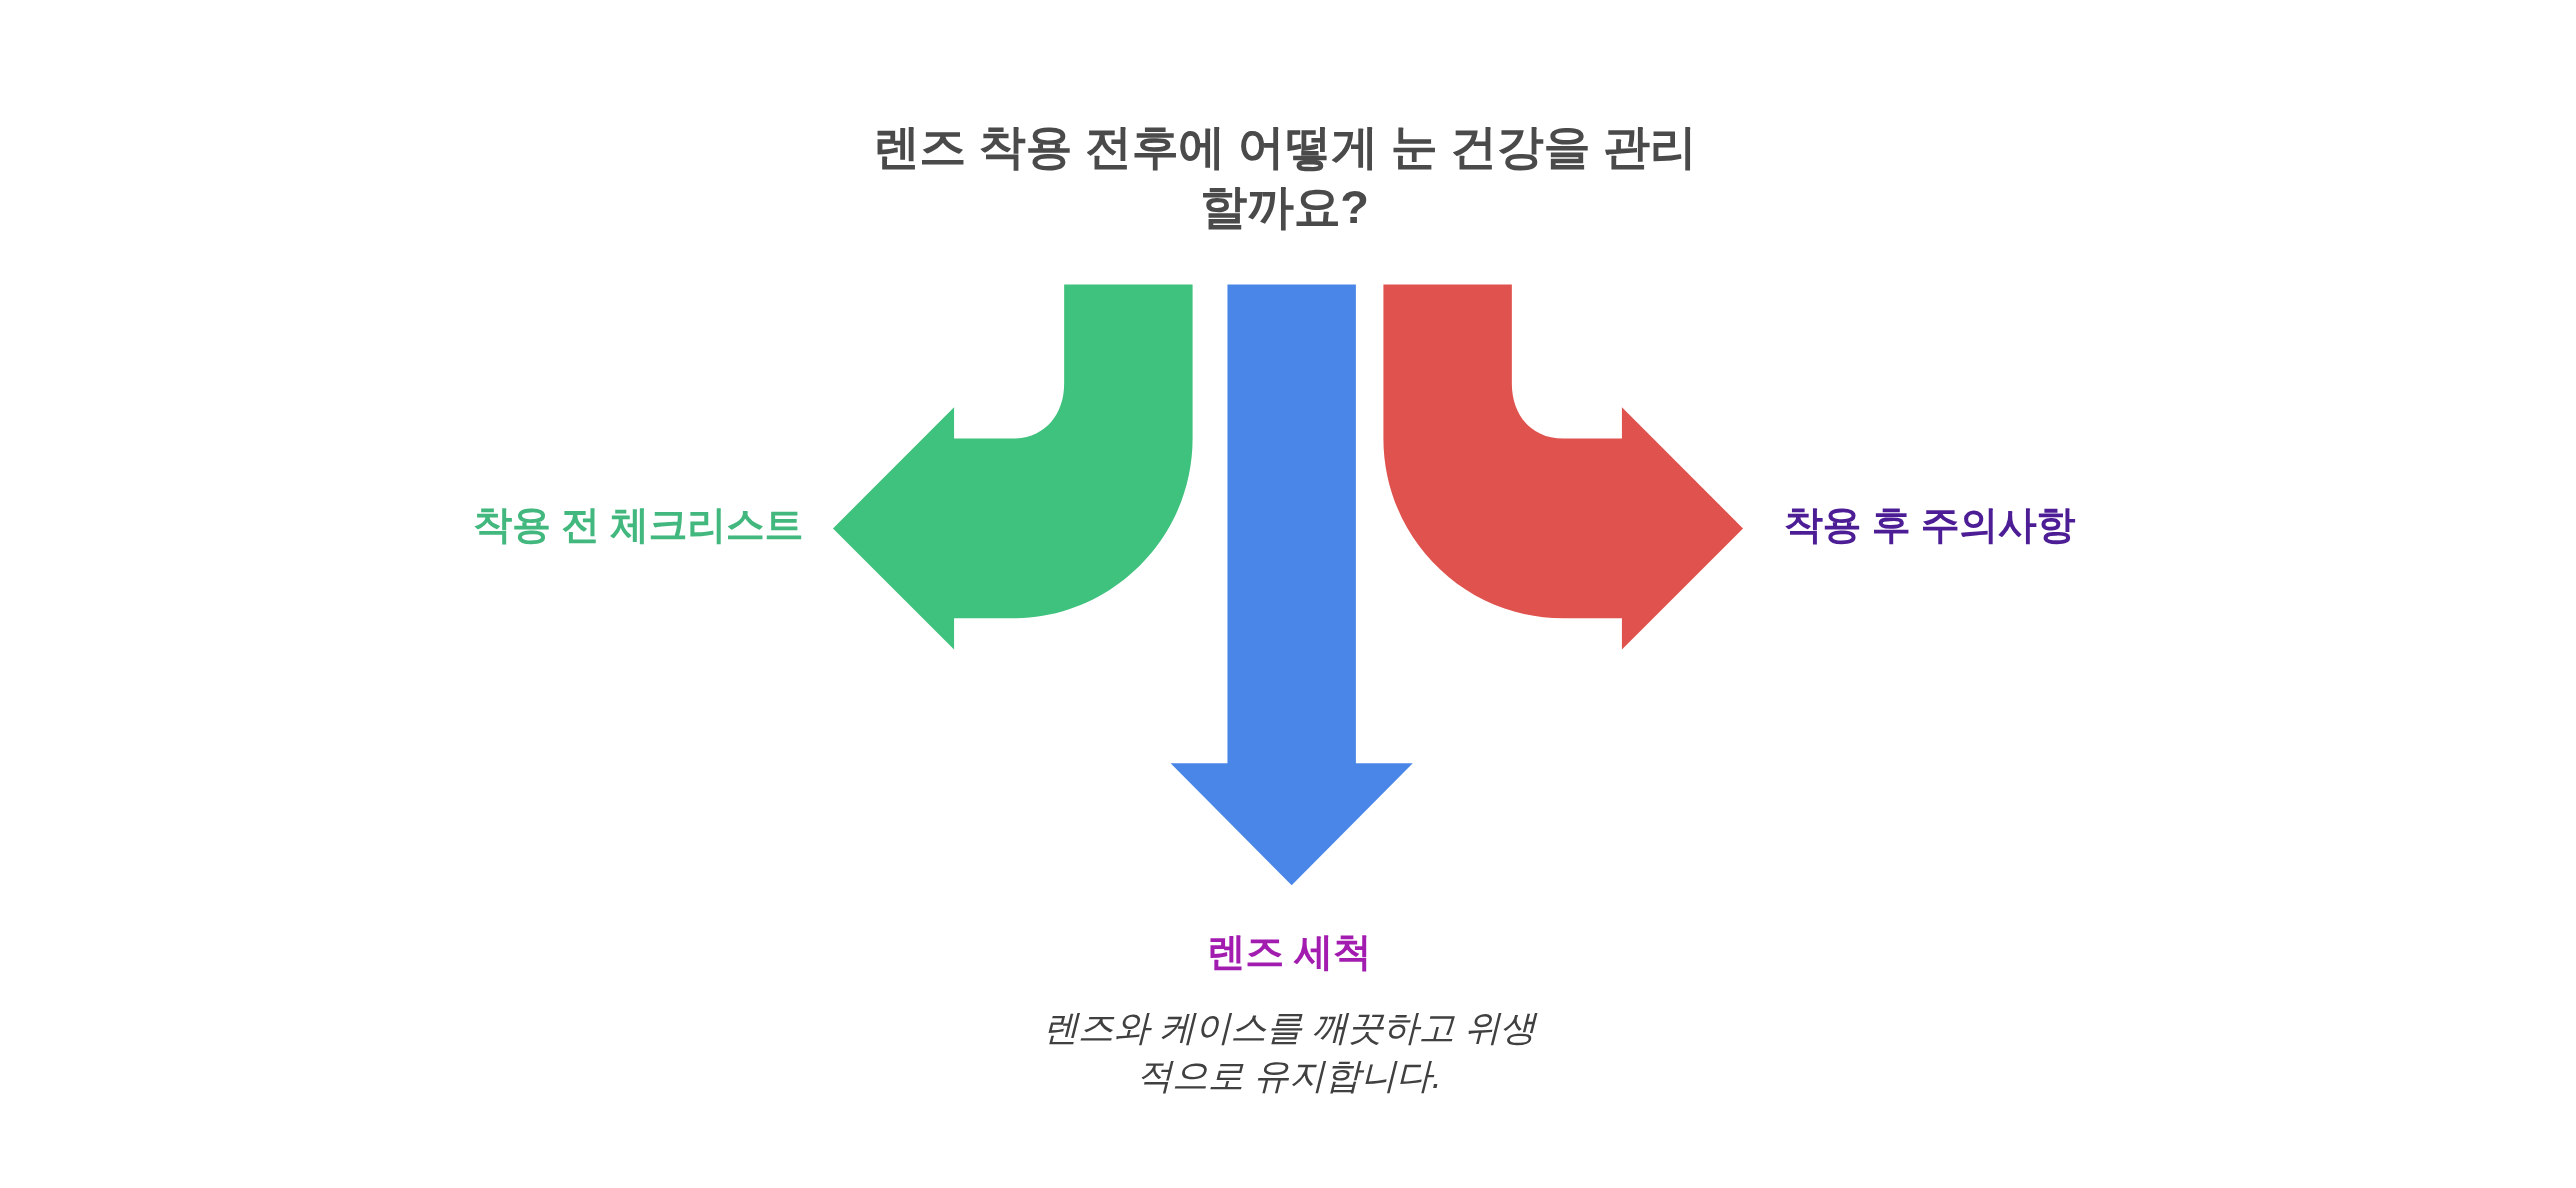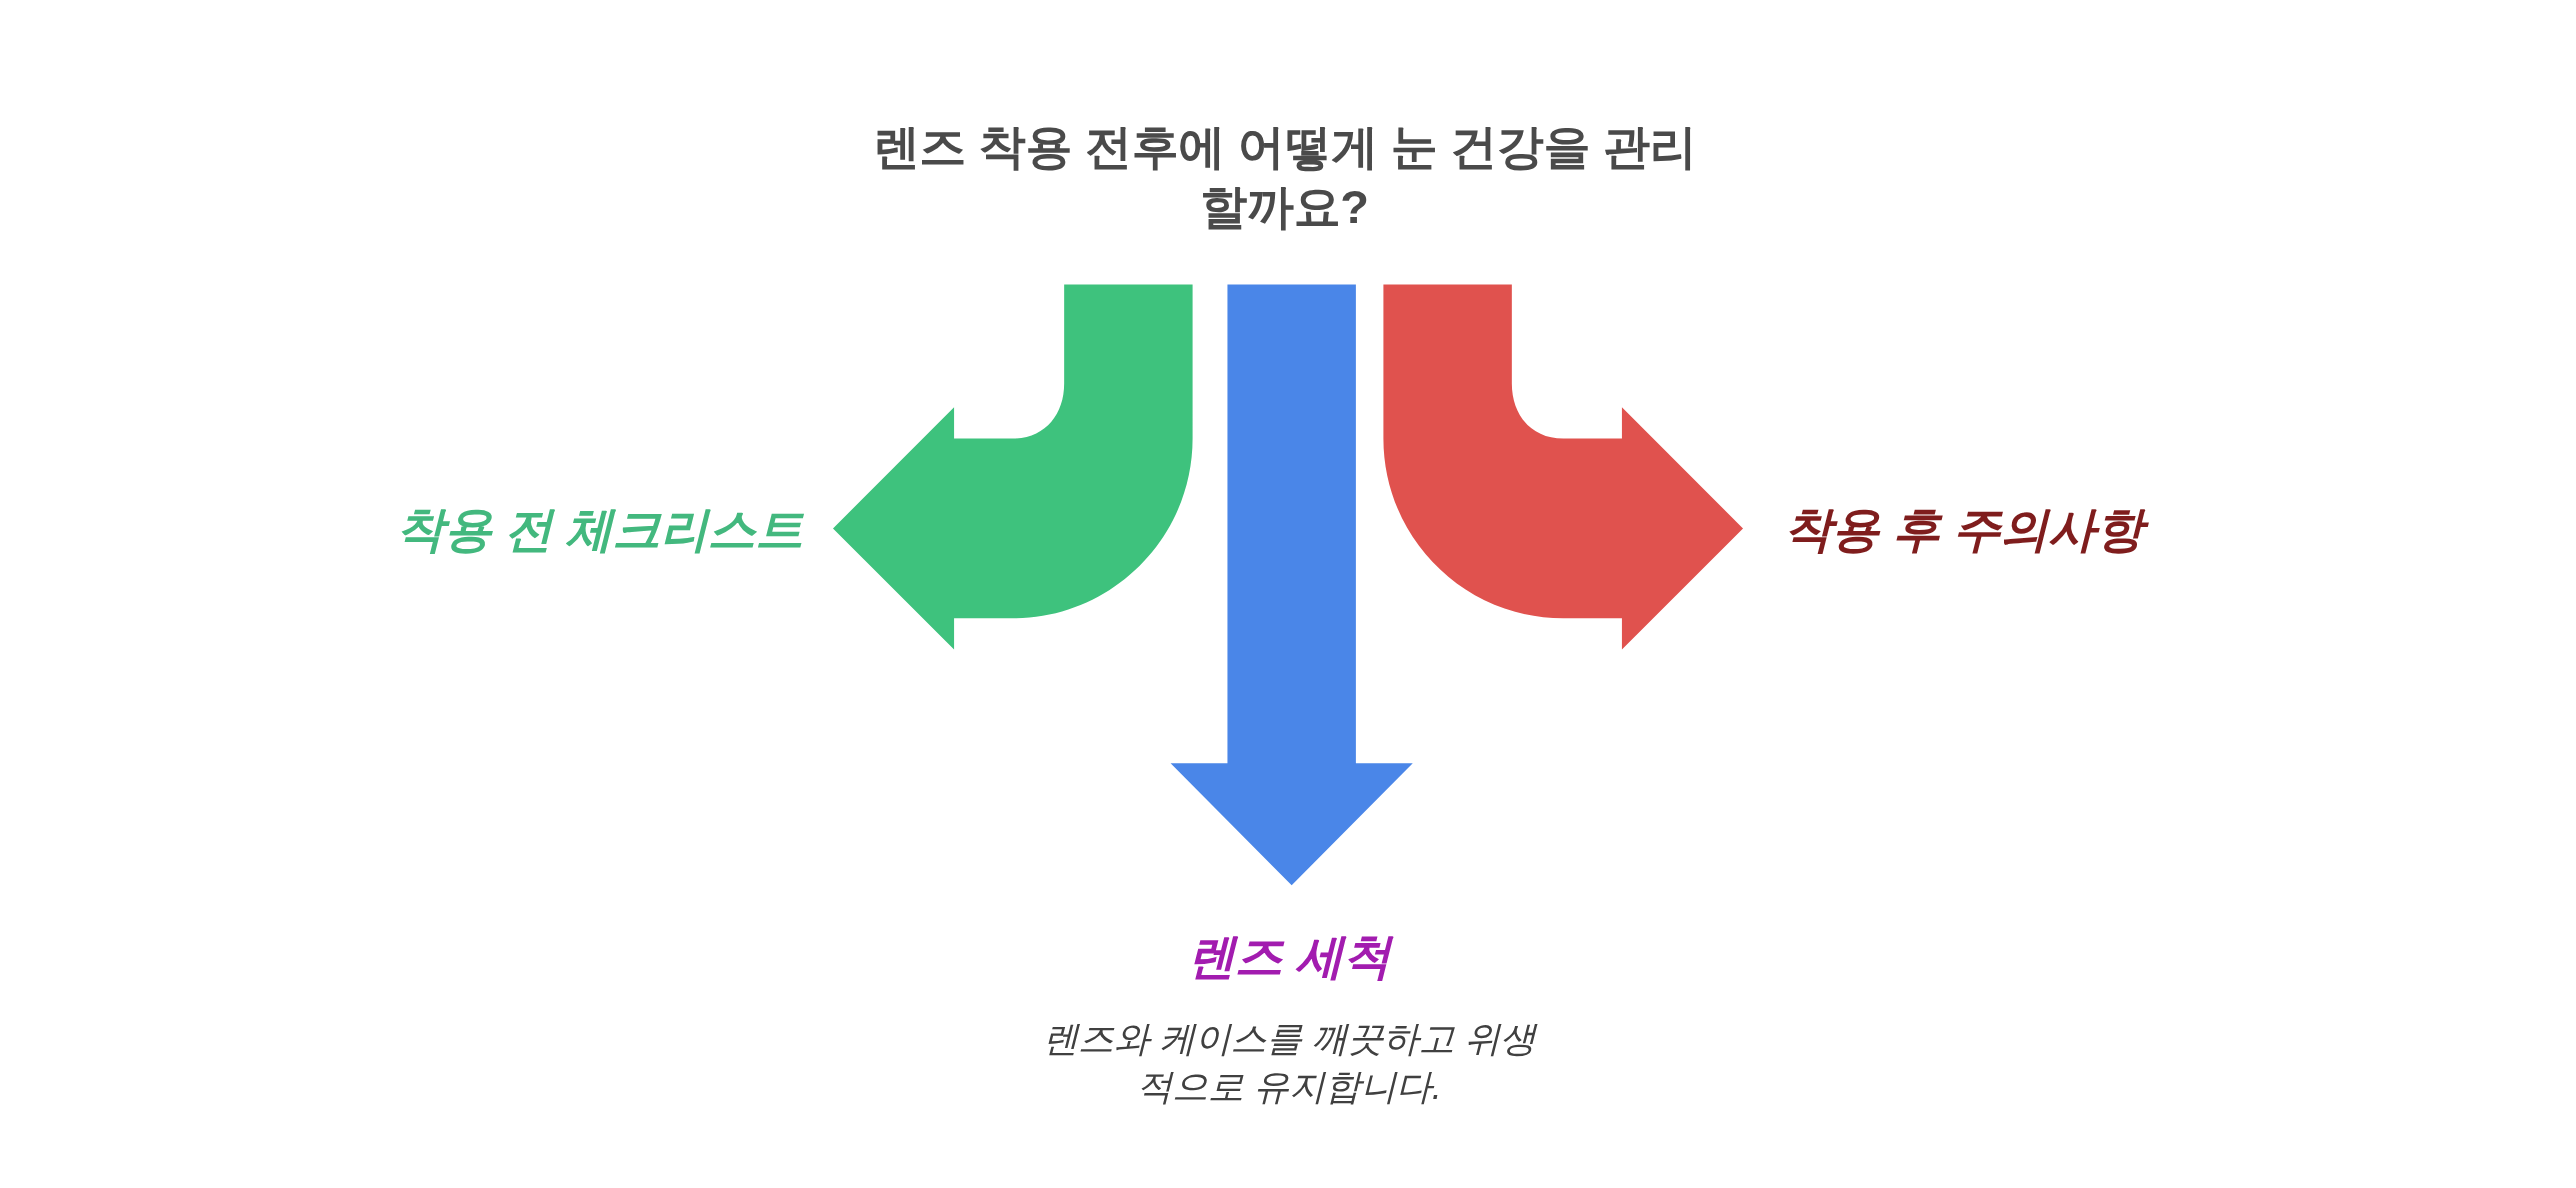--- a/index.html
+++ b/index.html
@@ -40,25 +40,24 @@
     left: 0;
     top: 0;
     width: 2576px;
     height: 1189px;
   }
 
   
   .branch { position: absolute; }
 
   .branch-heading {
-    font-size: 48px;
+    font-size: 39px;
     font-weight: bold;
     line-height: 1.22;
     letter-spacing: -0.4px;
-    font-style: italic;
   }
   .branch-body {
     font-size: 36px;
     font-weight: normal;
     line-height: 1.35;
     letter-spacing: -0.3px;
     white-space: pre-line;
   }
 
   
@@ -74,21 +73,21 @@
     margin-top: 20px;
   }
 
   
   #branch-right {
     left: 1784px;
     top: 501px;
     width: 752px;
     text-align: left;
   }
-  #branch-right .branch-heading { color: #7f1d1d; }
+  #branch-right .branch-heading { color: #4c1d95; }
   #branch-right .branch-body {
     color: #4b3c3c;
     margin-top: 20px;
   }
 
   
   #branch-bottom {
     left: 922px;
     top: 928px;
     width: 734px;

